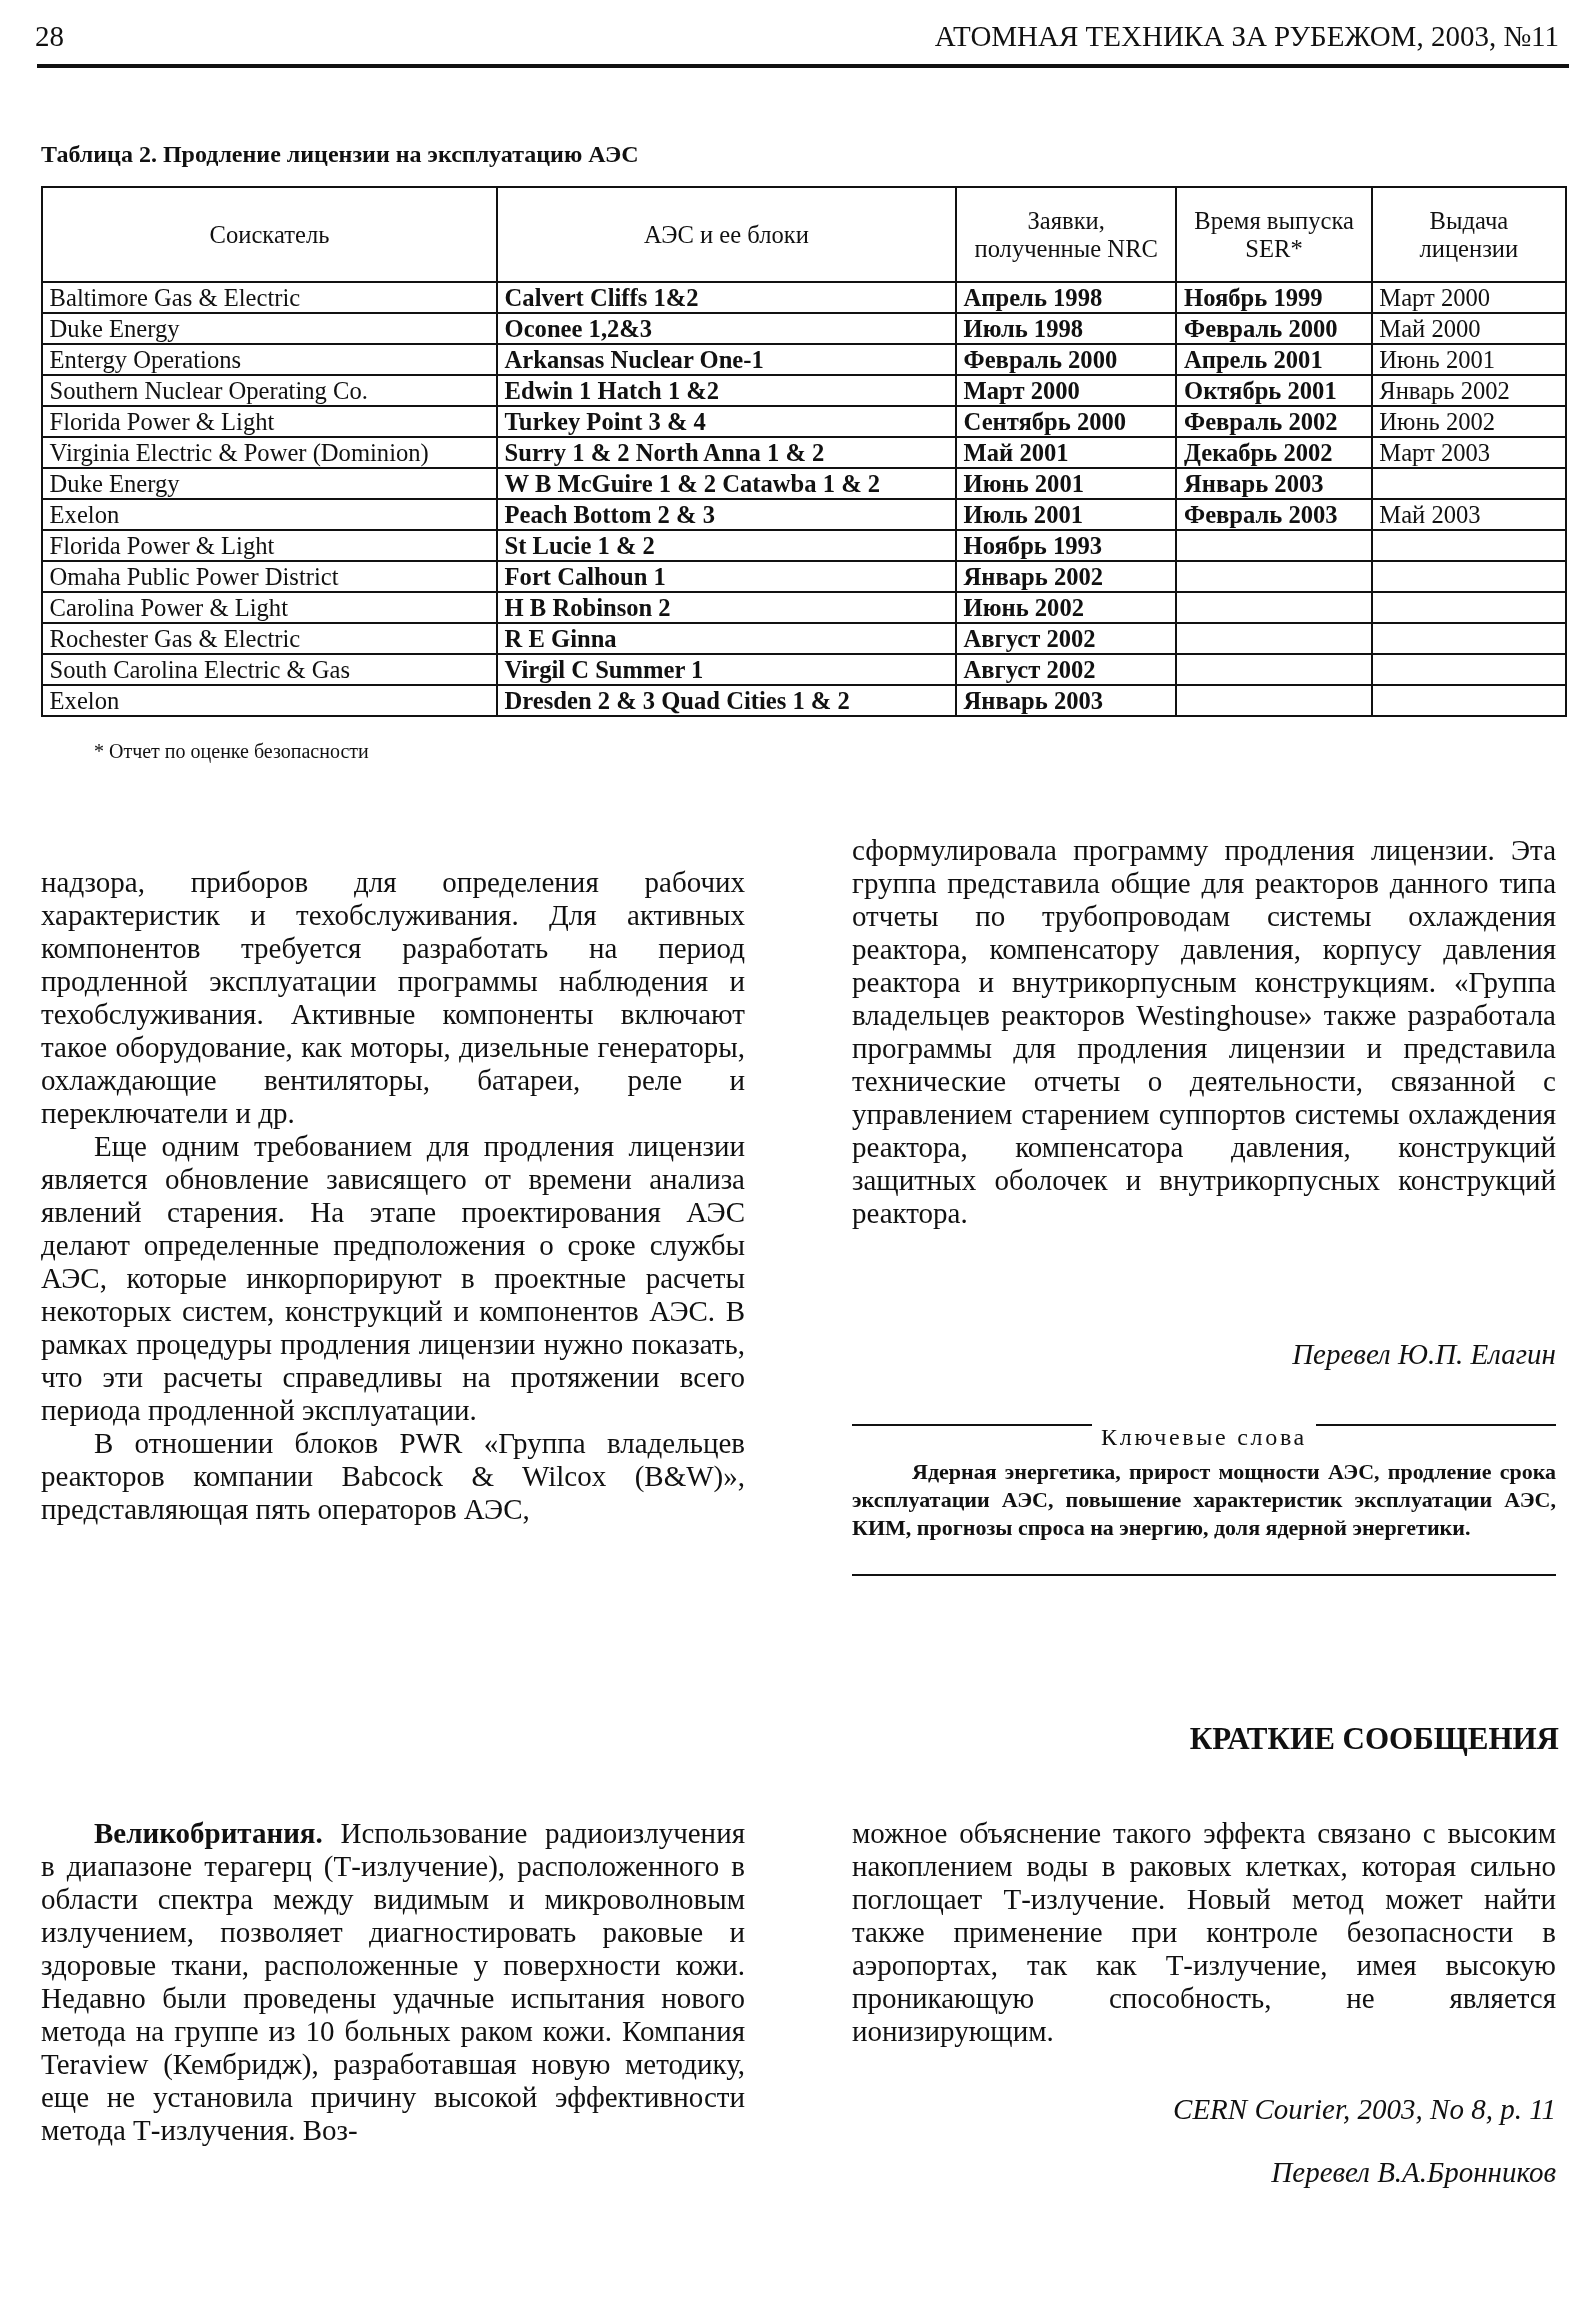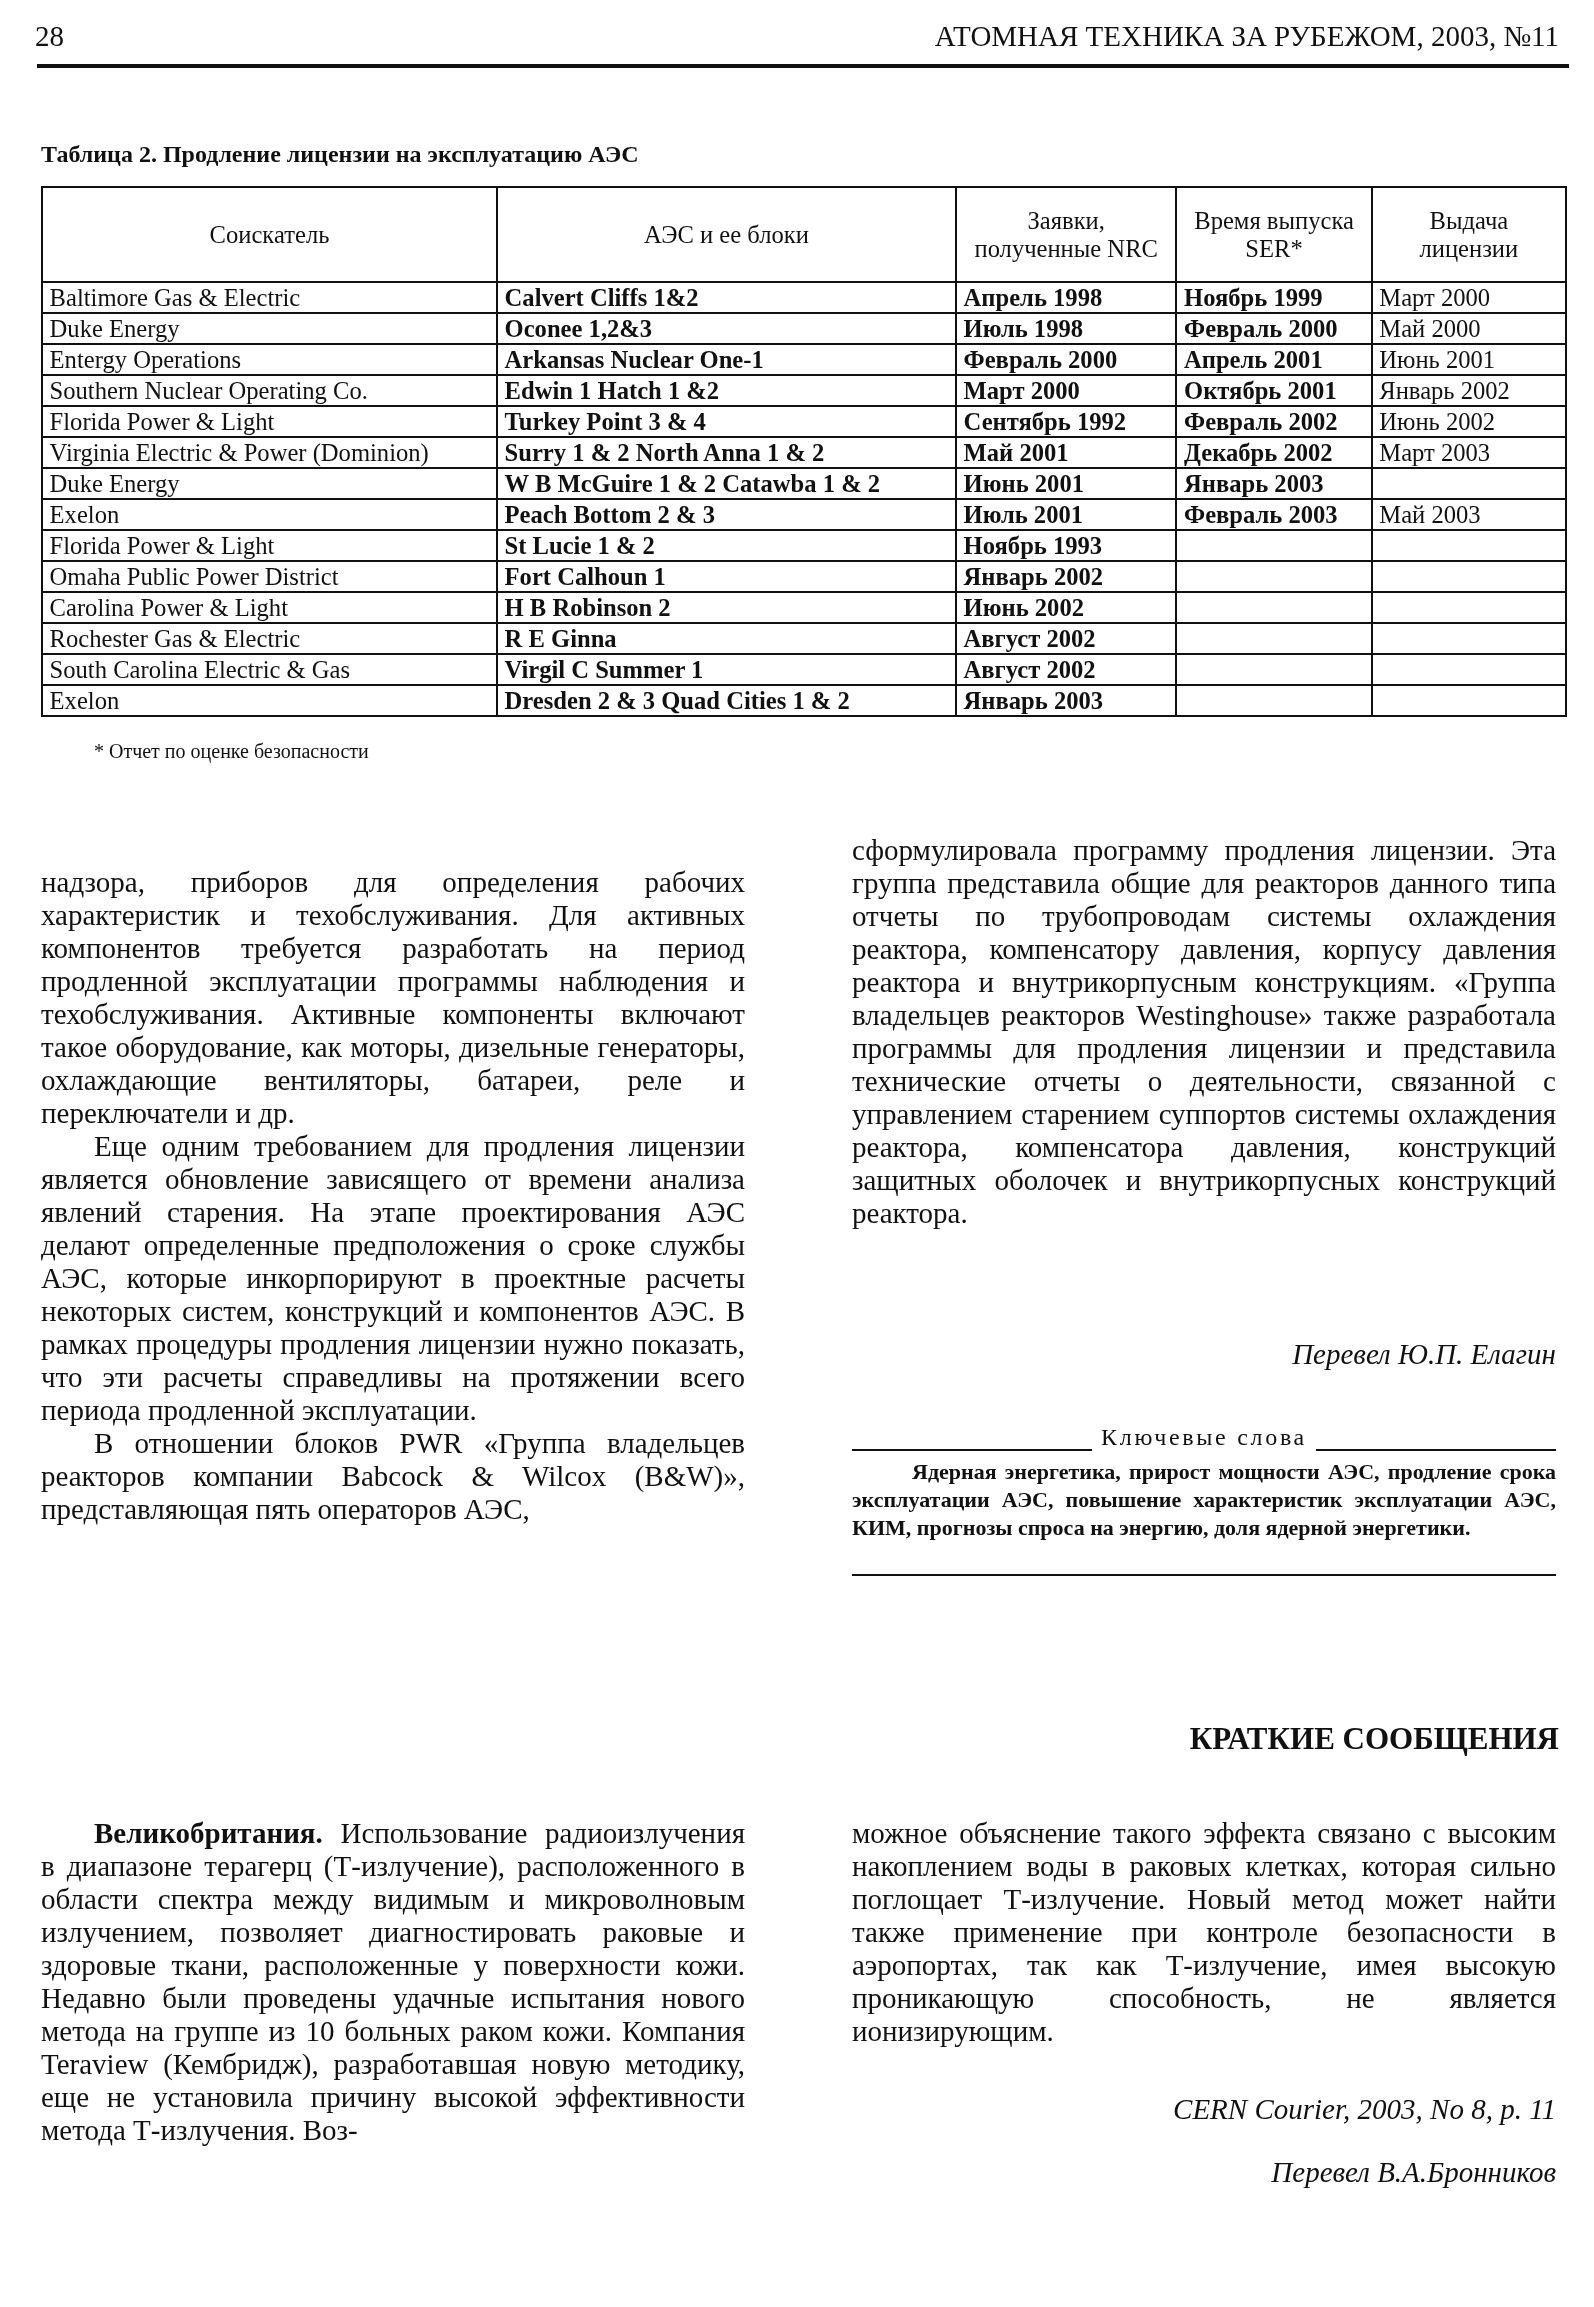--- a/index.html
+++ b/index.html
@@ -27,21 +27,21 @@
   .col { width: 704px; font-size: 29px; line-height: 33px; text-align: justify; }
   .col p { margin: 0; text-indent: 0; }
   .col p.indent { text-indent: 53px; }
   #col-left { left: 41px; top: 834px; margin-top: 32px; }
   #col-right { left: 852px; top: 834px; width: 704px; }
 
   .signature { text-align: right; font-style: italic; font-size: 29px; }
   #sig1 { right: 39px; top: 1338px; }
 
   #keywords-block { left: 852px; top: 1424px; width: 704px; }
-  #kw-title-row { display: flex; align-items: flex-end; gap: 9.3px; font-size: 24px; letter-spacing: 2.7px; }
+  #kw-title-row { display: flex; align-items: flex-start; gap: 9.3px; font-size: 24px; letter-spacing: 2.7px; }
   #kw-title-row .rule { flex: 1; height: 2px; background: #111; }
   #kw-text { font-size: 22px; line-height: 28px; text-align: justify; text-indent: 60px; margin-top: 6.6px; font-weight: bold; }
   #kw-bottom-rule { height: 2.7px; background: #111; margin-top: 32px; }
 
   #section-title { right: 36px; top: 1721px; font-size: 31px; font-weight: bold; }
 
   #col-left2 { left: 41px; top: 1817px; }
   #col-right2 { left: 852px; top: 1817px; width: 704px; }
   #sig2 { right: 39px; top: 2093px; }
   #sig3 { right: 39px; top: 2156px; }
@@ -96,21 +96,21 @@
       <tr>
         <td class="col-applicant">Southern Nuclear Operating Co.</td>
         <td class="col-plant">Edwin 1 Hatch 1 &amp;2</td>
         <td class="col-app">Март 2000</td>
         <td class="col-ser">Октябрь 2001</td>
         <td class="col-license">Январь 2002</td>
       </tr>
       <tr>
         <td class="col-applicant">Florida Power &amp; Light</td>
         <td class="col-plant">Turkey Point 3 &amp; 4</td>
-        <td class="col-app">Сентябрь 1992</td>
+        <td class="col-app">Сентябрь 2000</td>
         <td class="col-ser">Февраль 2002</td>
         <td class="col-license">Июнь 2002</td>
       </tr>
       <tr>
         <td class="col-applicant">Virginia Electric &amp; Power (Dominion)</td>
         <td class="col-plant">Surry 1 &amp; 2 North Anna 1 &amp; 2</td>
         <td class="col-app">Май 2001</td>
         <td class="col-ser">Декабрь 2002</td>
         <td class="col-license">Март 2003</td>
       </tr>

